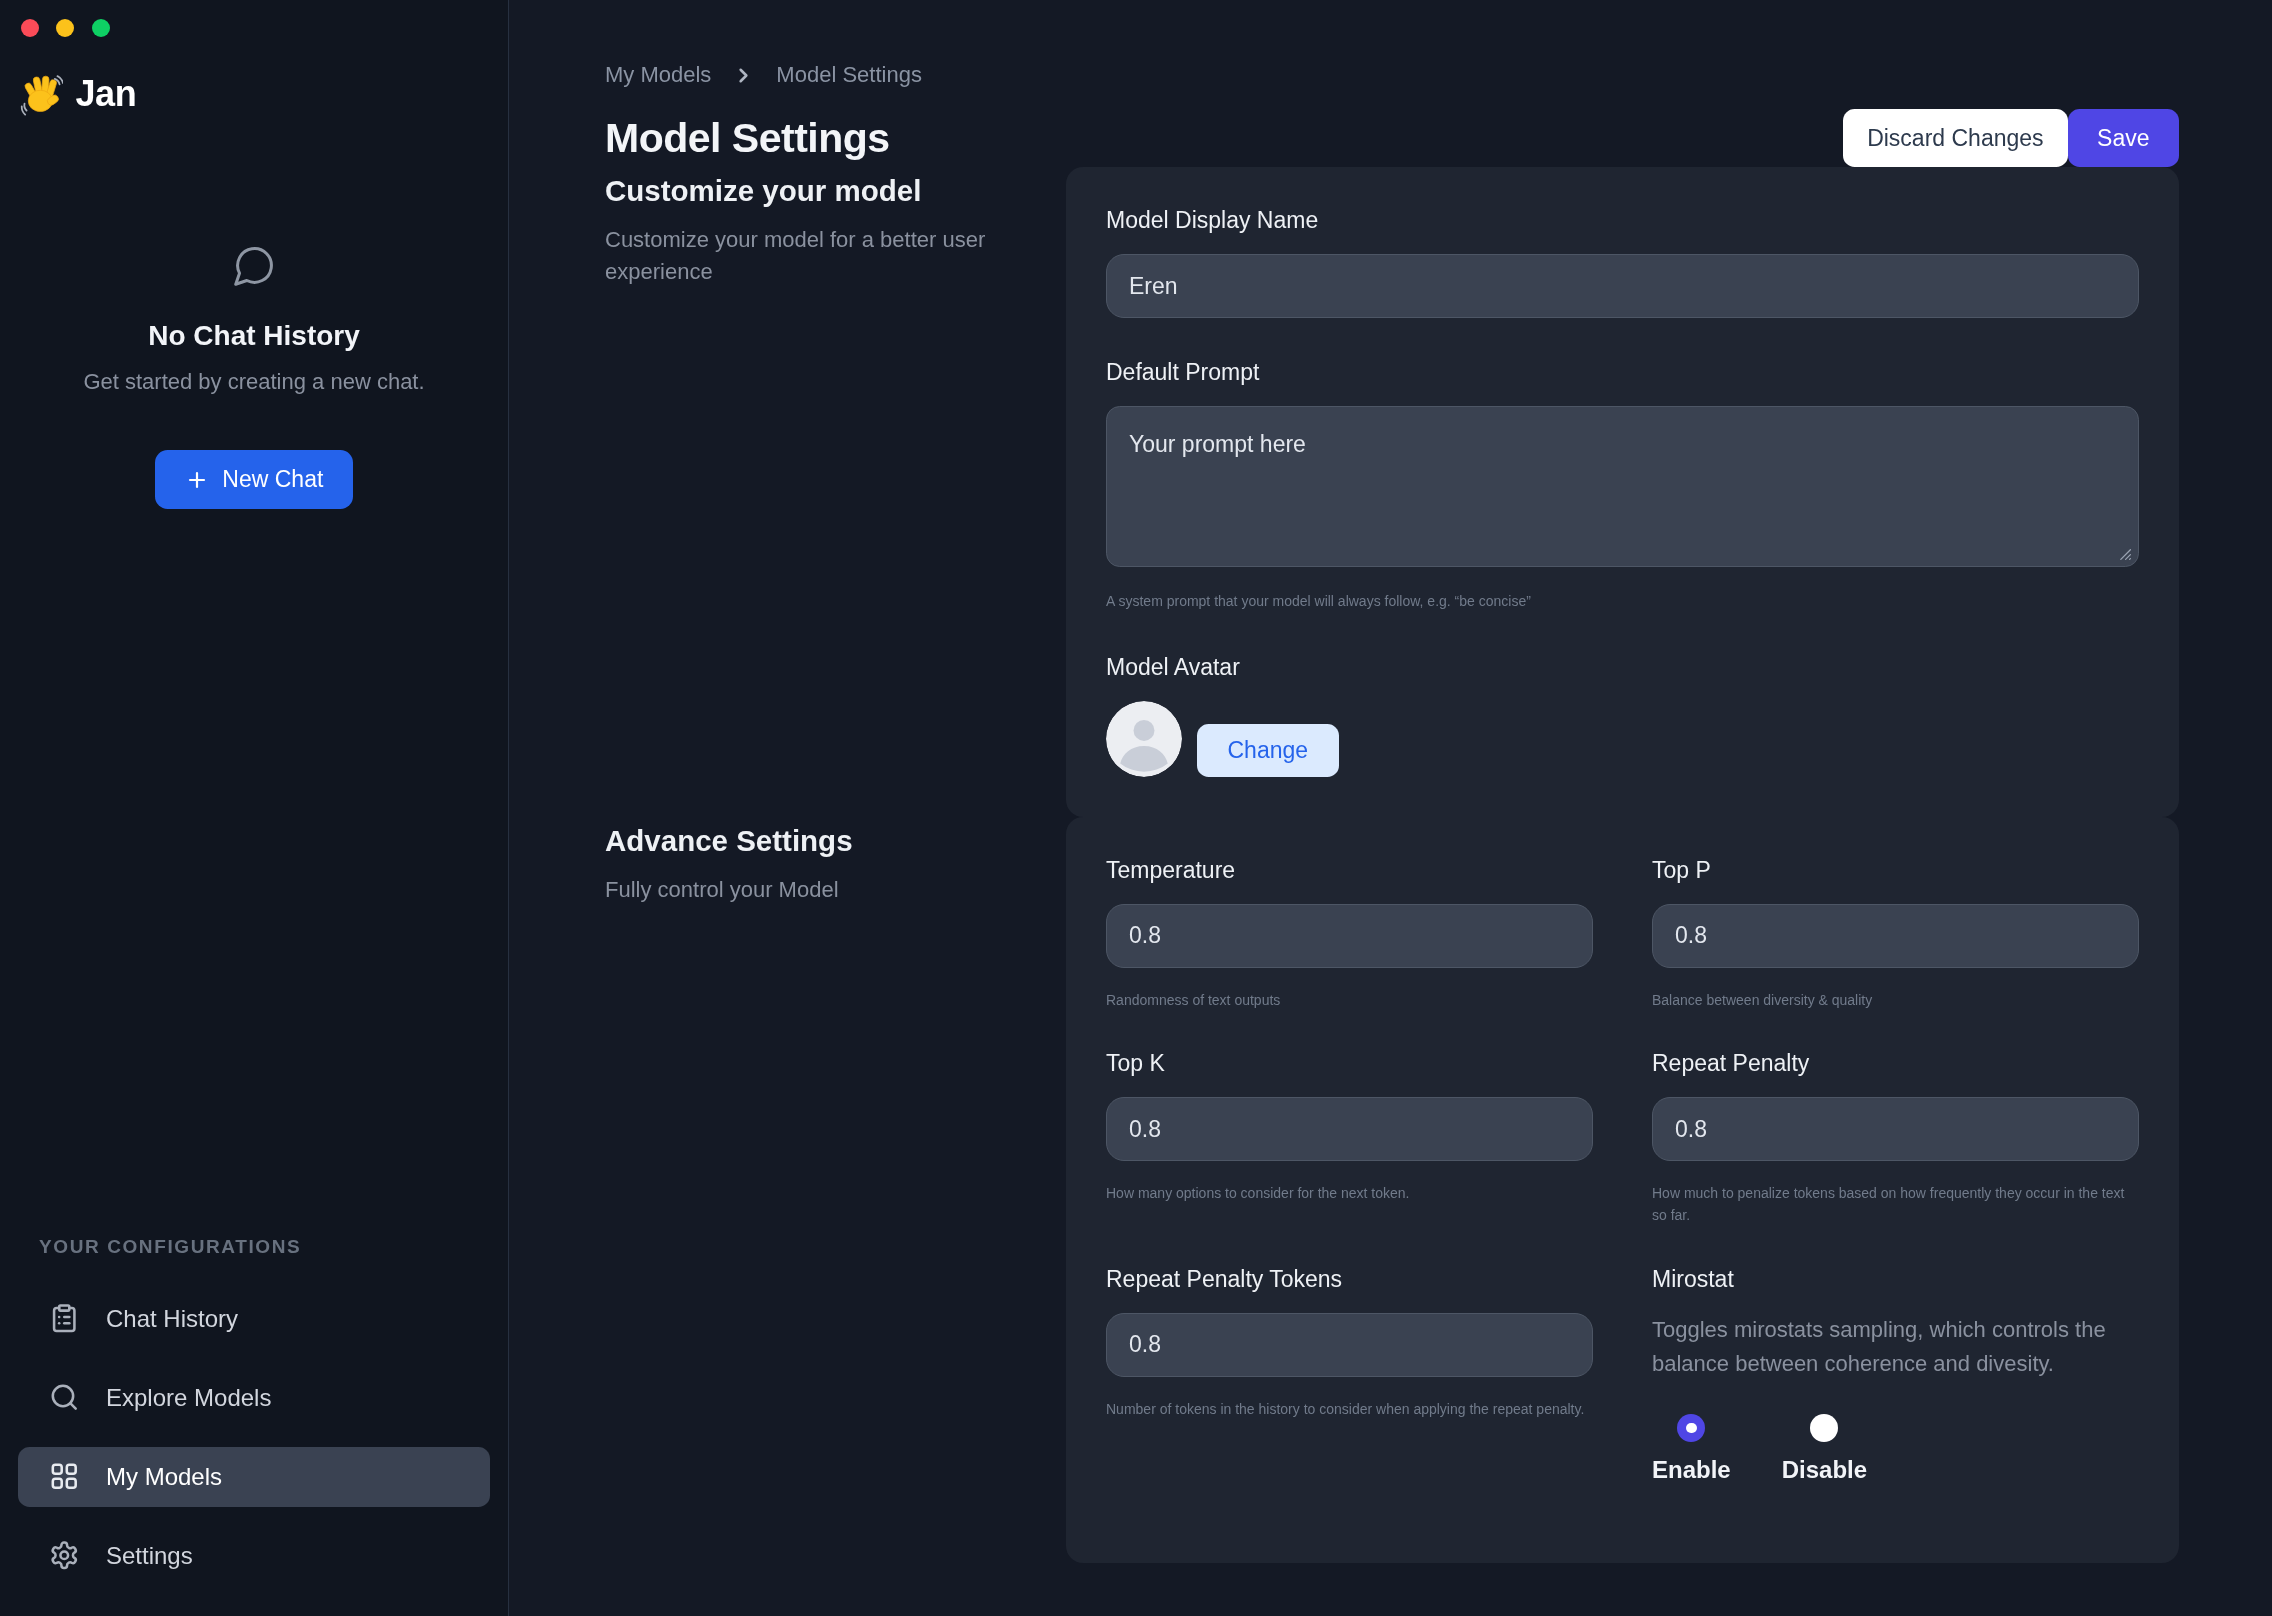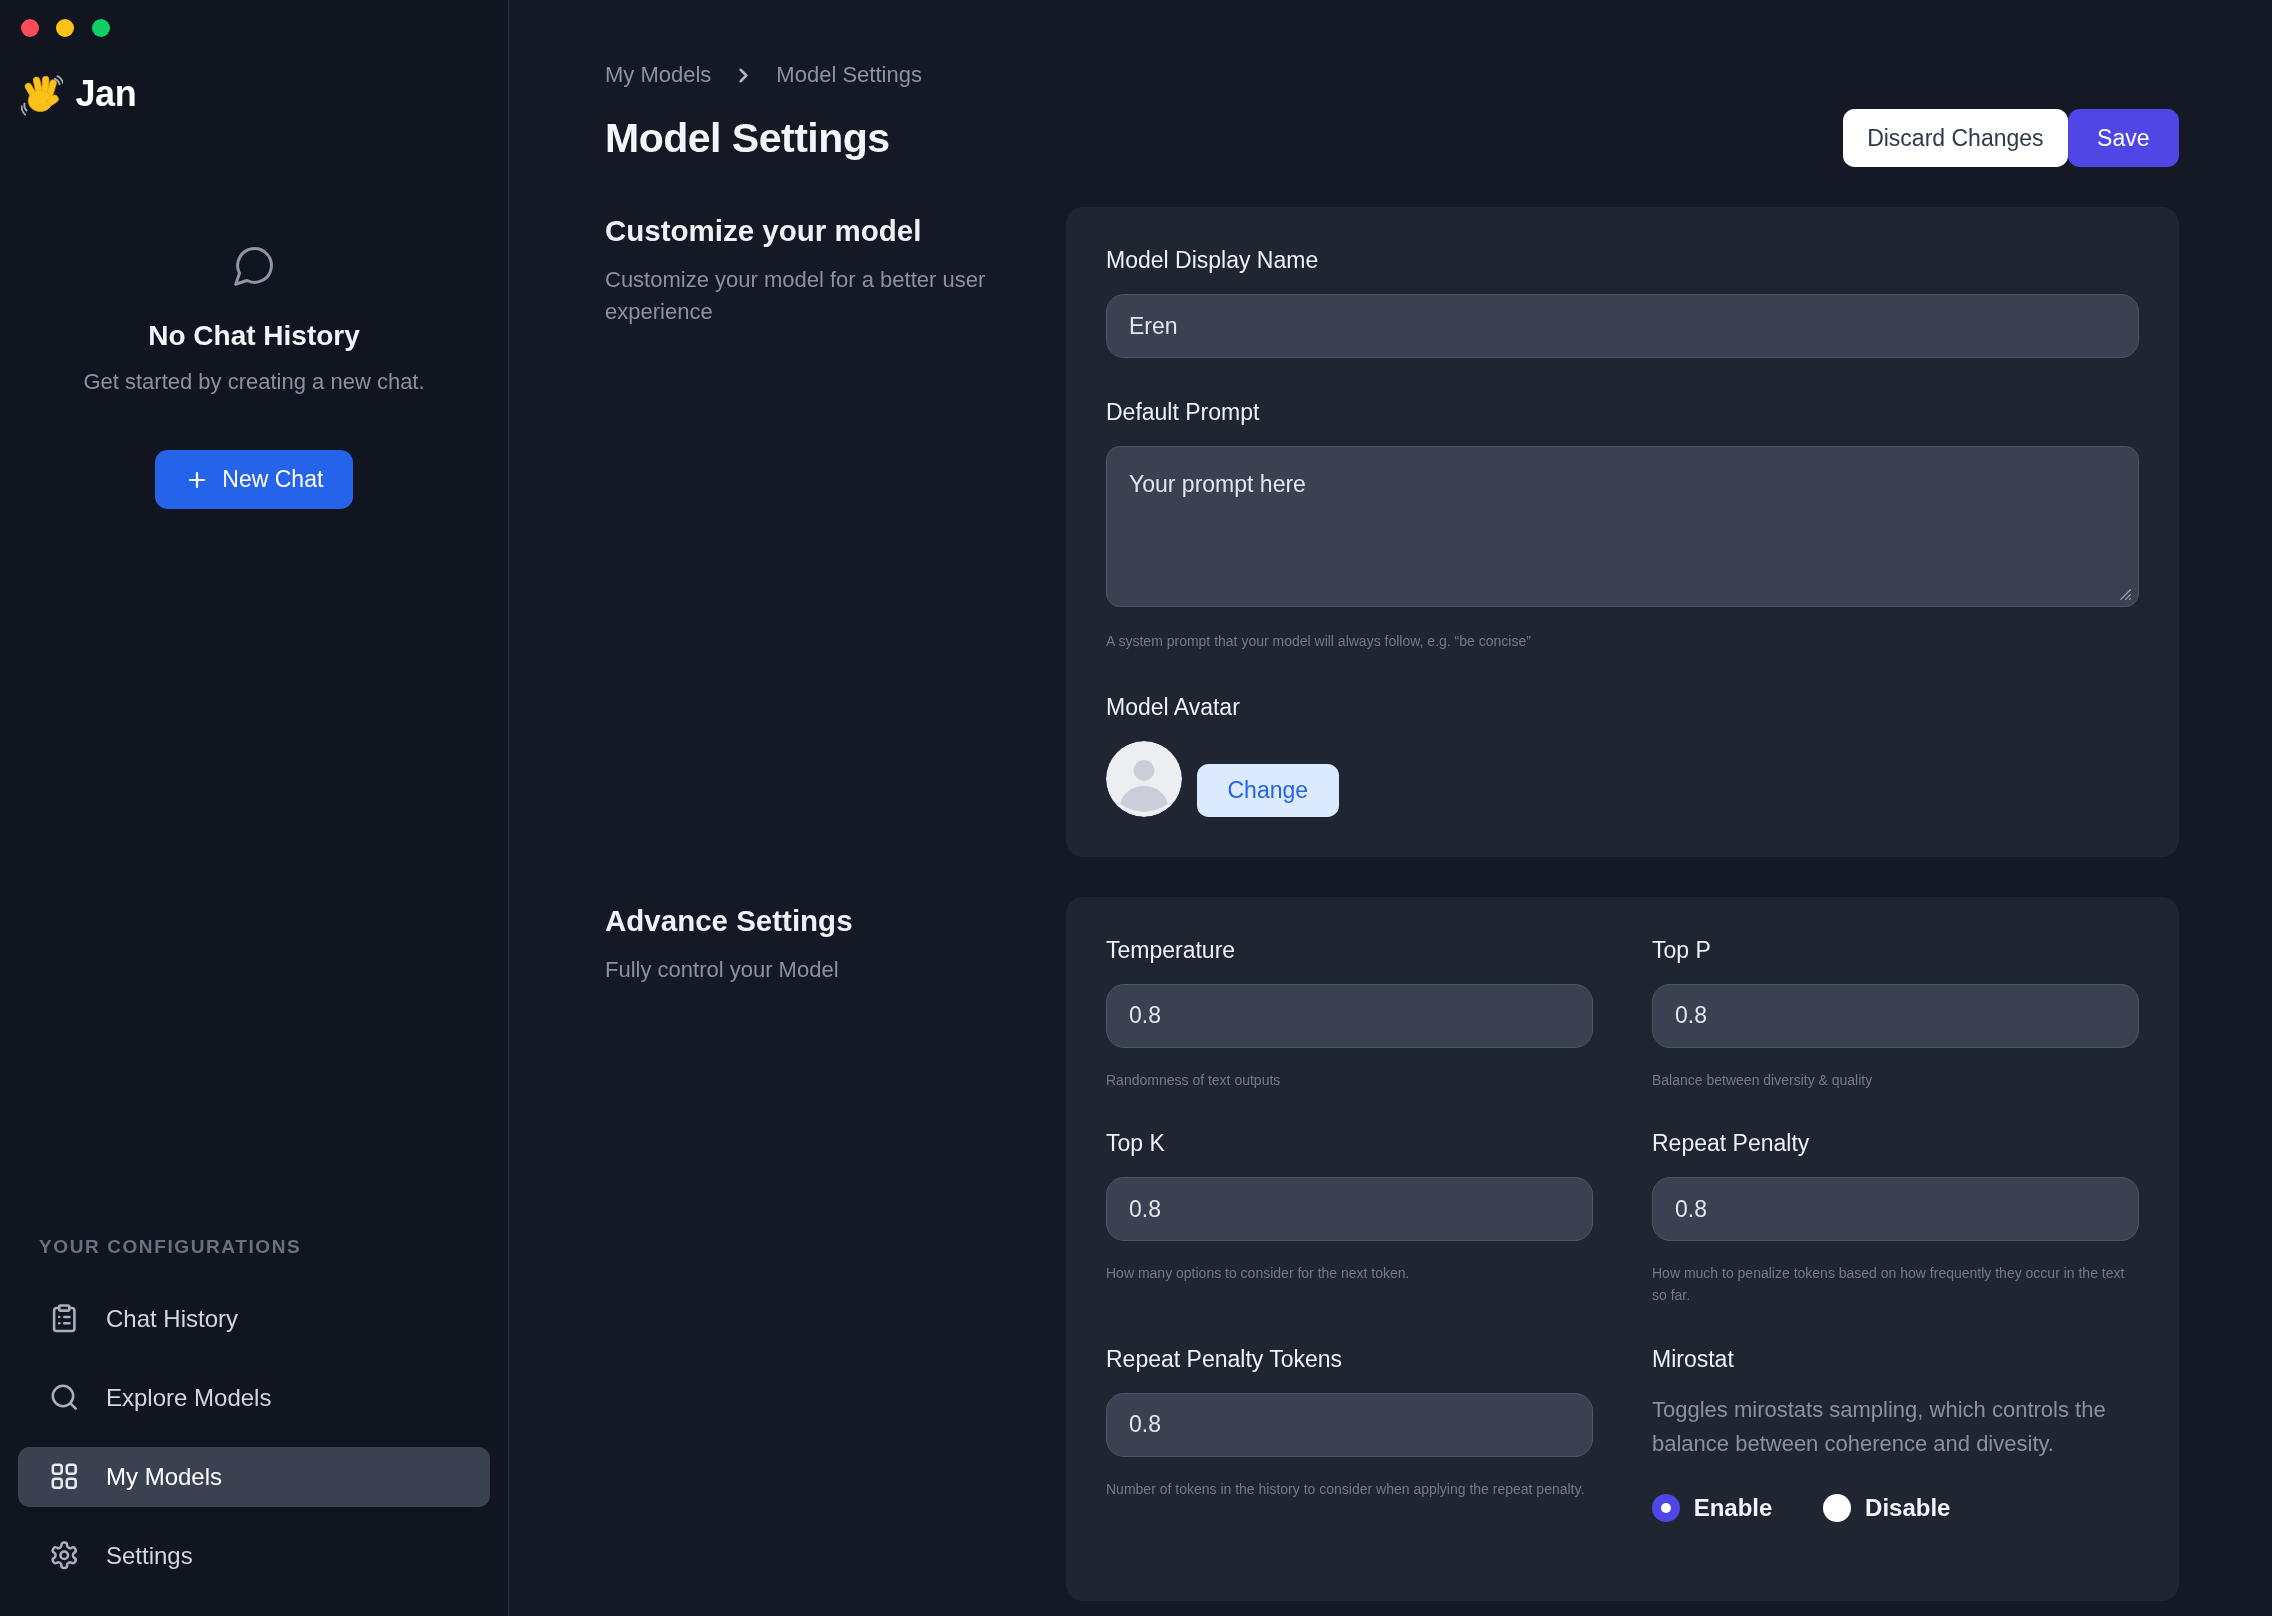--- a/index.html
+++ b/index.html
@@ -55,21 +55,21 @@
   .actions { display:flex; }
   .btn-discard {
     height:58px; padding:0 24px; background:#ffffff; border:none; border-radius:11.6px;
     font-size:23px; font-weight:500; color:#2d3a4d; cursor:pointer; font-family:inherit;
   }
   .btn-save {
     height:58px; padding:0 29.5px; background:#4f46e5; border:none; border-radius:11.6px;
     font-size:23px; font-weight:500; color:#ffffff; cursor:pointer; font-family:inherit;
   }
 
-  .section { display:flex; margin-top:40px; }
+  .section { display:flex; }
   .section-left { width:461px; flex-shrink:0; padding-top:7.4px; }
   .section-title { font-size:29.5px; font-weight:600; color:#eef1f5; }
   .section-desc { margin-top:16px; font-size:22px; line-height:1.45; color:#8a919f; max-width:416px; }
   .card { flex:1; background:#1f2531; border-radius:17px; padding:40px; }
 
   .field-label { font-size:23px; font-weight:500; color:#eef1f5; margin-bottom:20px; }
   .text-input {
     width:100%; height:64px; background:#3a4251; border:1.1px solid #4d5665;
     border-radius:18px; color:#e3e7ee; font-size:23px; padding:0 22px;
     font-family:Liberation Sans, sans-serif; outline:none;
@@ -88,21 +88,21 @@
   .avatar { width:76px; height:76px; border-radius:50%; overflow:hidden; }
   .btn-change {
     height:53px; padding:0 30.5px; background:#dbeafe; border:none; border-radius:11.6px;
     font-size:23px; font-weight:500; color:#2563eb; cursor:pointer; font-family:inherit;
   }
 
   .adv-grid { display:grid; grid-template-columns:487px 487px; column-gap:59px; }
   .adv-cell { margin-bottom:39px; }
   .mirostat-desc { font-size:22px; line-height:1.55; color:#8a919f; margin-top:18px; }
   .radio-row { display:flex; align-items:center; margin-top:33px; }
-  .radio-opt { display:flex; align-items:flex-end; gap:13.7px; cursor:pointer; }
+  .radio-opt { display:flex; align-items:center; gap:13.7px; cursor:pointer;flex-direction:column; }
   .radio-opt + .radio-opt { margin-left:51px; }
   .radio { width:28px; height:28px; border-radius:50%; position:relative; }
   .radio.on { background:#4f46e5; }
   .radio.on::after { content:""; position:absolute; left:50%; top:50%; width:10.5px; height:10.5px;
     margin:-5.3px 0 0 -5.3px; border-radius:50%; background:#ffffff; }
   .radio.off { background:#ffffff; }
   .radio-label { font-size:24px; font-weight:600; color:#f2f4f8; }
 </style>
 </head>
 <body>

